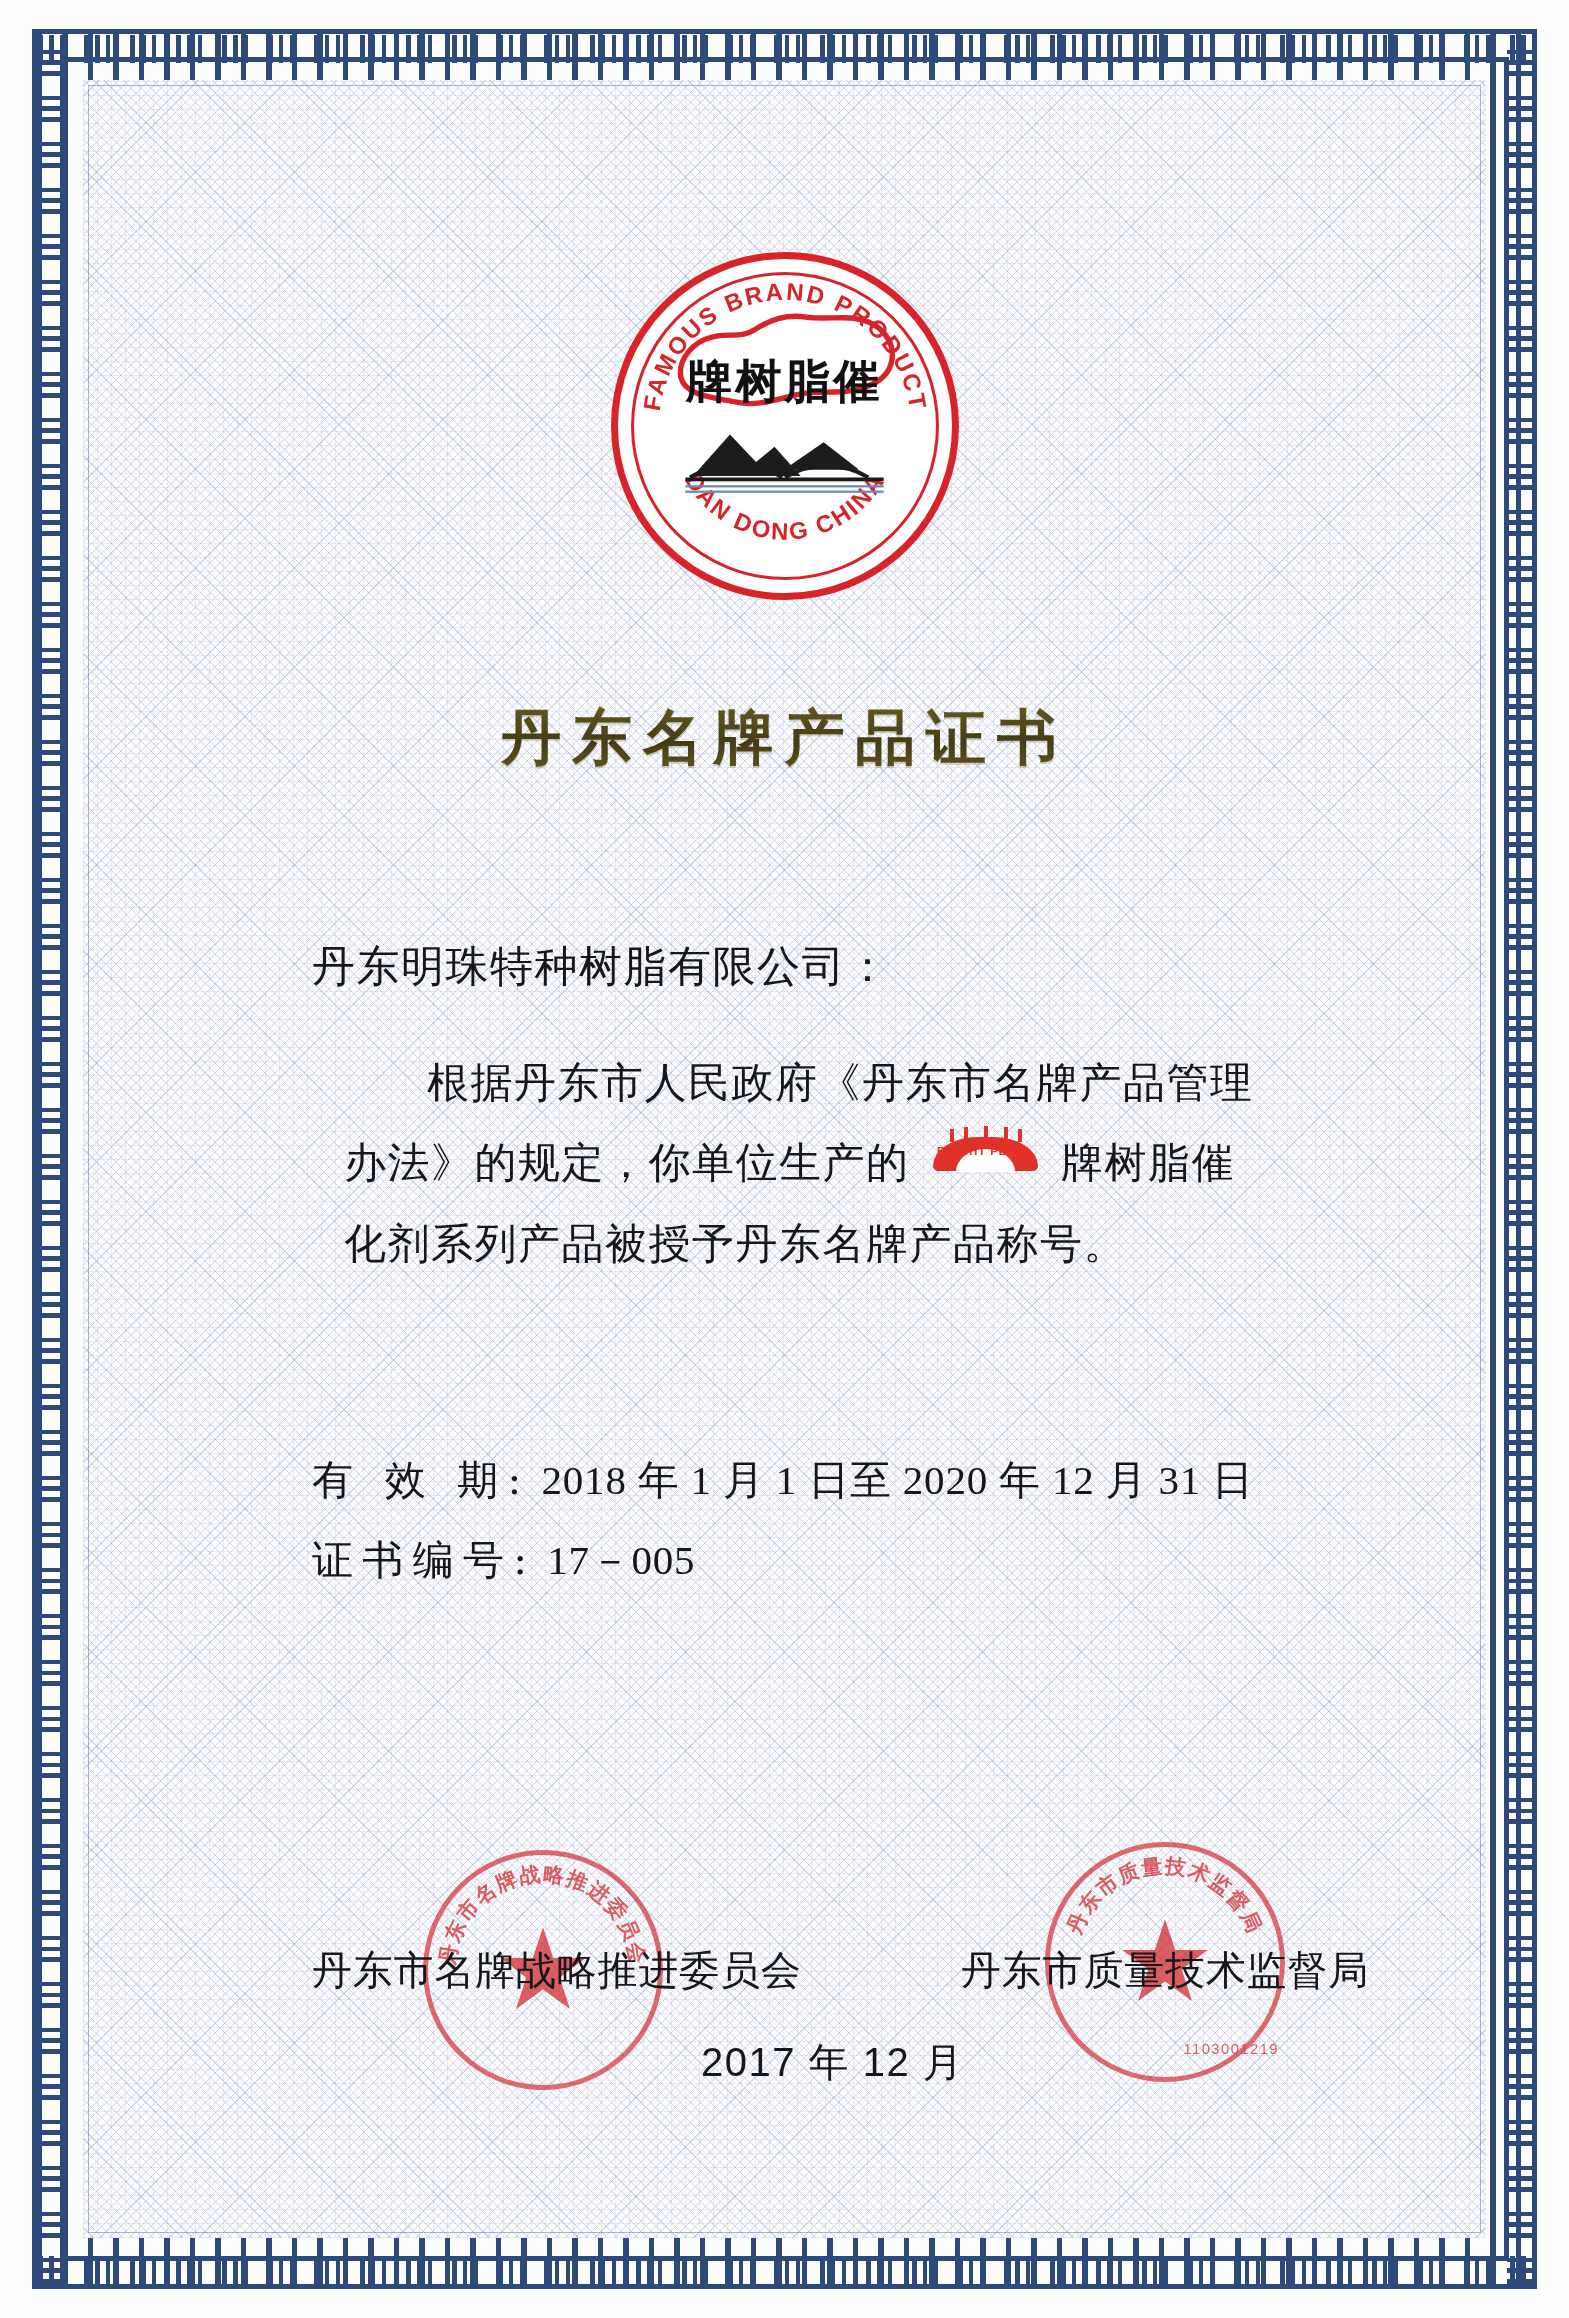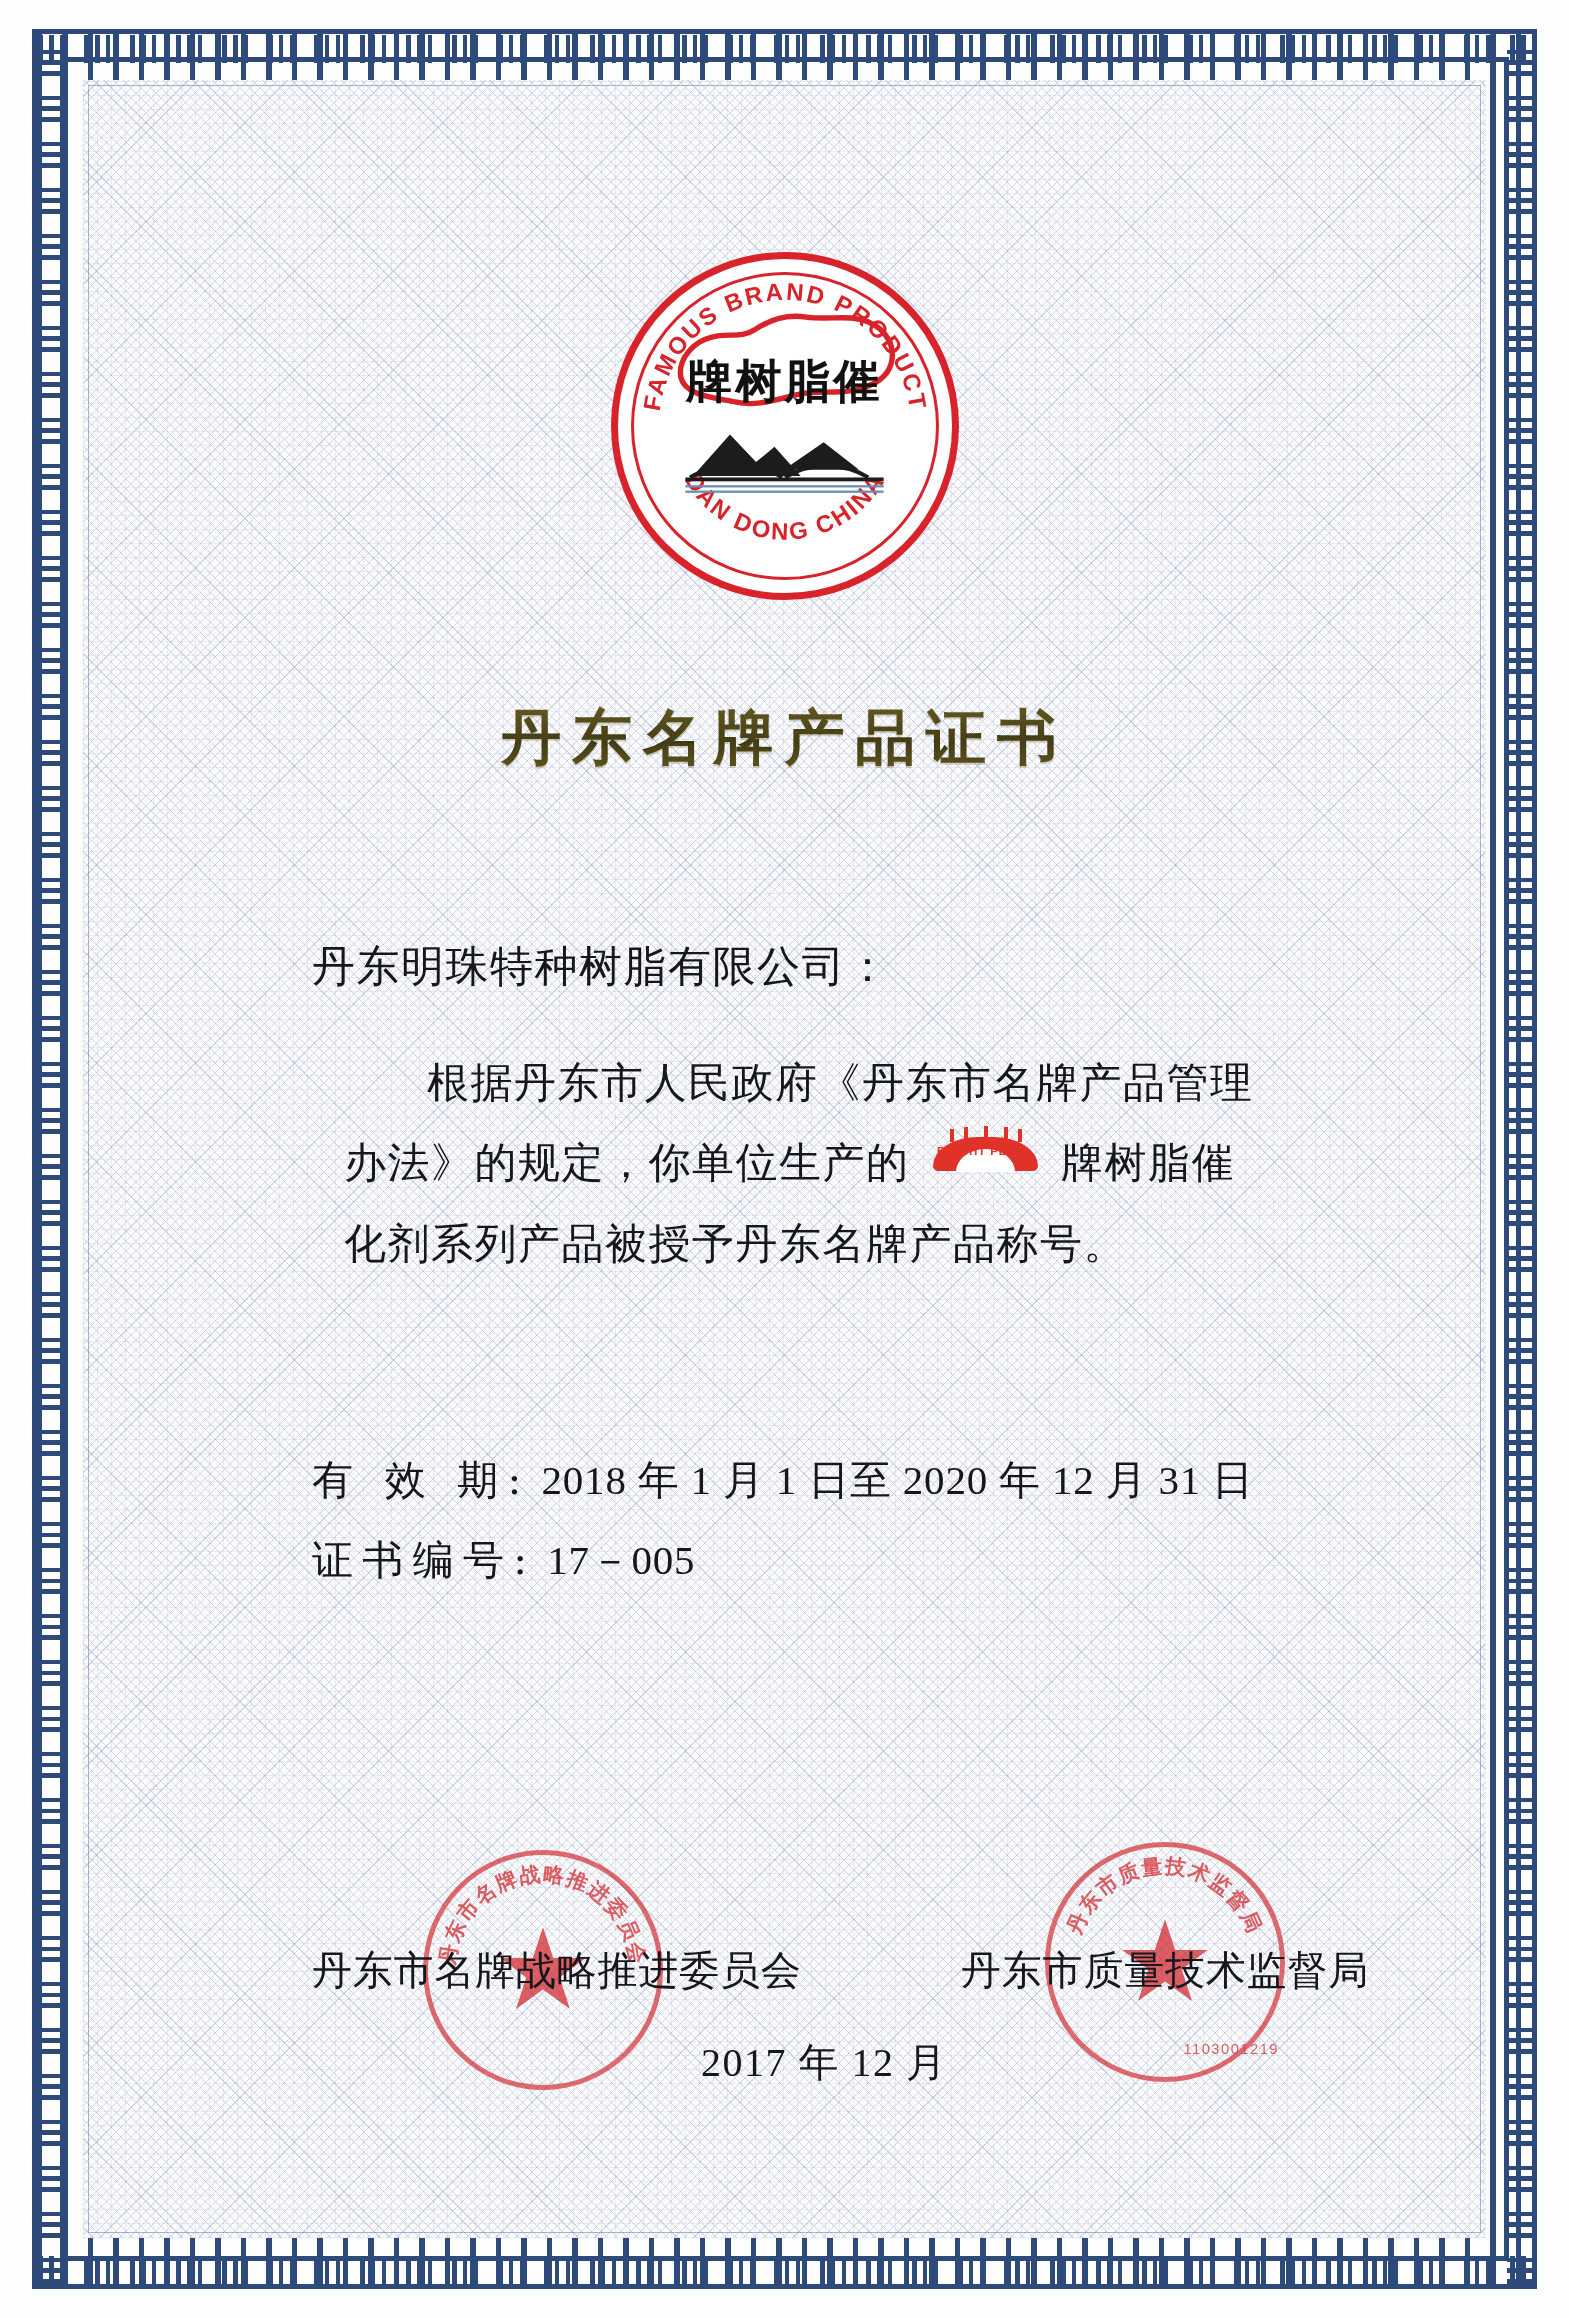--- a/index.html
+++ b/index.html
@@ -289,21 +289,21 @@
     color: #15171c;
     letter-spacing: 0.8px;
     white-space: nowrap;
   }
   .sign-left { position: absolute; left: 0; }
   .sign-right { position: absolute; left: 649px; }
   .sign-date {
     position: absolute;
     top: 1955px;
     left: 618px;
-    font-family: Liberation Serif, serif;
+    font-family: Liberation Sans, sans-serif;
     font-size: 40px;
     color: #15171c;
     letter-spacing: 1.5px;
     white-space: nowrap;
     text-align: center;
   }
 
   
   .stamp {
     position: absolute;

